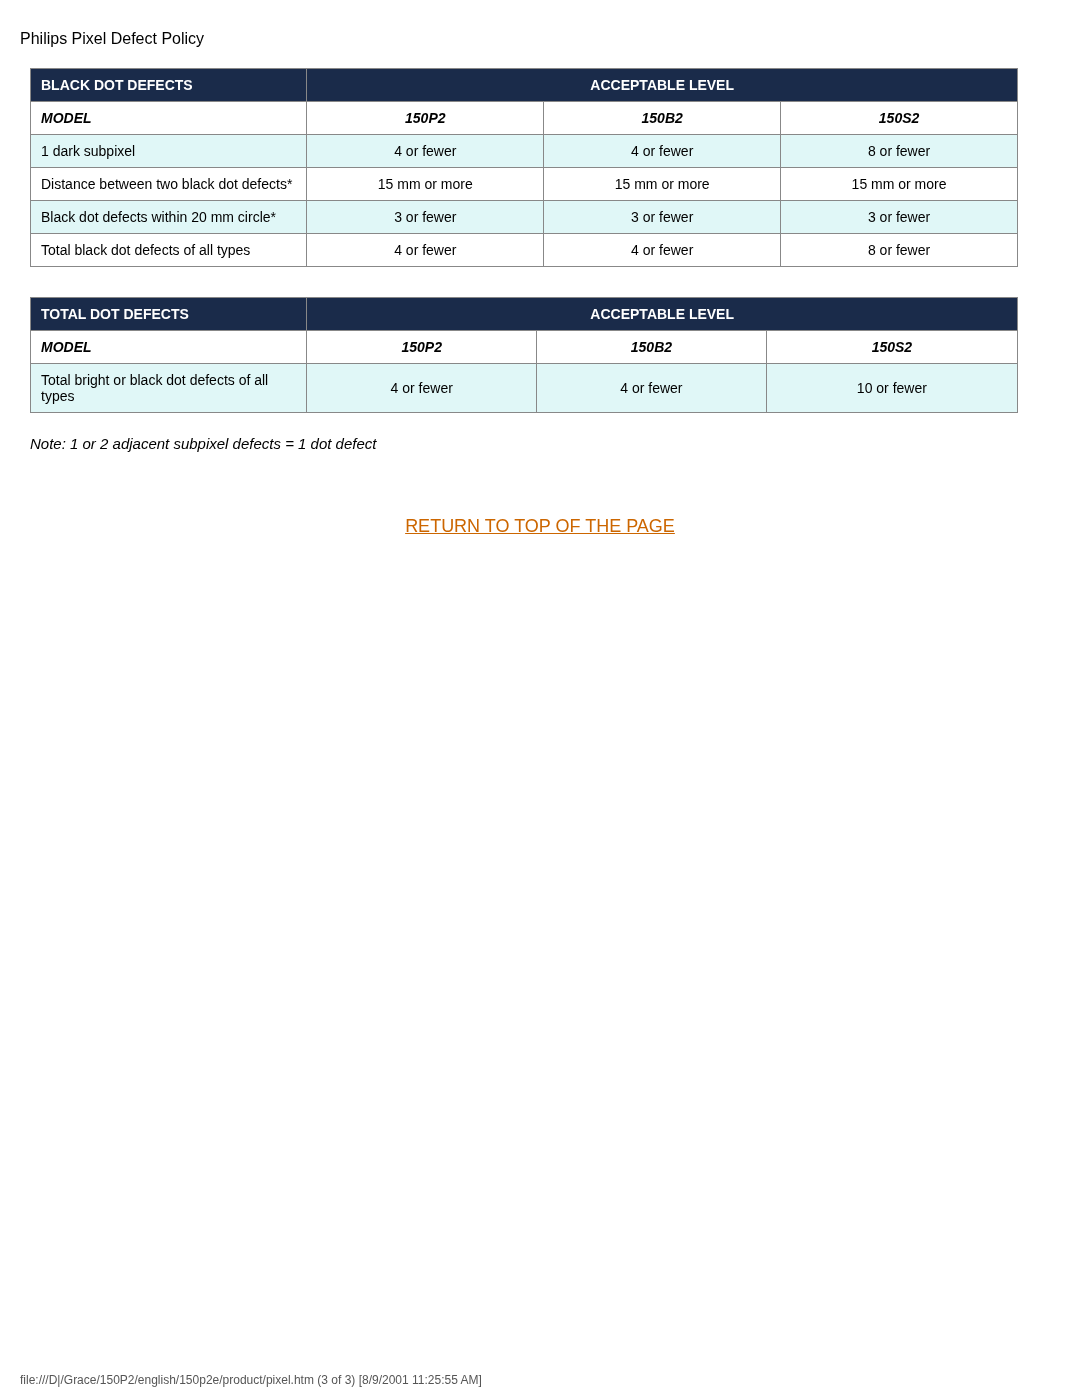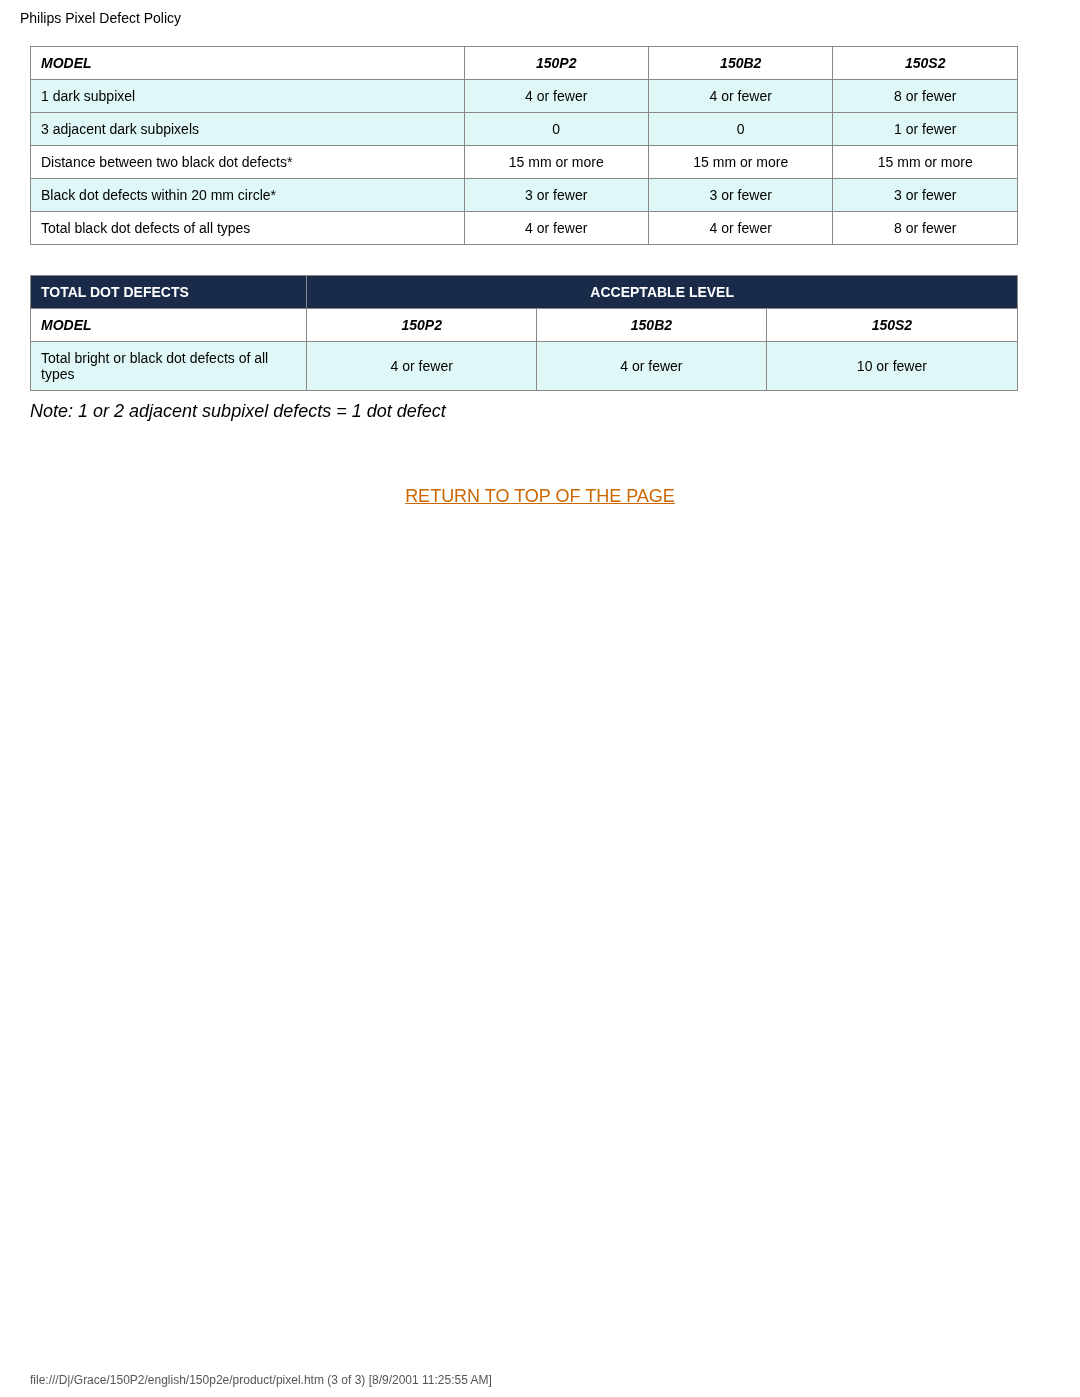--- a/index.html
+++ b/index.html
@@ -12,23 +12,24 @@
       font-family: Arial, sans-serif;
       font-size: 14px;
       background: #ffffff;
       color: #000000;
       padding: 10px 20px;
       width: 1080px;
       min-height: 1397px;
     }
 
     .page-header {
-      font-size: 14px;
+      font-size: 16px;
       margin-bottom: 20px;
       color: #000;
+      margin-top: 20px;
     }
 
     .section {
       margin-bottom: 30px;
     }
 
     table {
       border-collapse: collapse;
       width: 95%;
       margin-left: 10px;
@@ -74,22 +75,22 @@
     .data-row.cyan td {
       background-color: #e0f7f7;
     }
 
     .data-row.cyan td:first-child {
       background-color: #e0f7f7;
     }
 
     .note {
       font-style: italic;
-      font-size: 18px;
-      margin-top: 10px;
+      font-size: 15px;
+      margin-top: 22px;
       margin-left: 10px;
       color: #000;
     }
 
     .return-link {
       display: block;
       text-align: center;
       margin-top: 64px;
       color: #cc6600;
       text-decoration: underline;
@@ -97,54 +98,52 @@
     }
 
     .page-footer {
       position: fixed;
       bottom: 10px;
       left: 0;
       width: 100%;
       font-size: 12px;
       color: #555;
       text-align: left;
-      padding-left: 30px;
+      padding-left: 20px;
     }
 
     .col-defect { width: 28%; }
   </style>
 </head>
 <body>
 
 <div class="page-header">
   <span>Philips Pixel Defect Policy</span>
 </div>
 
 <div class="section">
   <table>
     <thead>
+      <tr class="header-row">
+        <td class="col-defect">BLACK DOT DEFECTS</td>
+        <td colspan="3">ACCEPTABLE LEVEL</td>
+      </tr>
       <tr class="model-row">
         <td>MODEL</td>
         <td>150P2</td>
         <td>150B2</td>
         <td>150S2</td>
       </tr>
     </thead>
     <tbody>
       <tr class="data-row cyan">
         <td>1 dark subpixel</td>
         <td>4 or fewer</td>
         <td>4 or fewer</td>
         <td>8 or fewer</td>
-      </tr>
-      <tr class="data-row cyan">
-        <td>3 adjacent dark subpixels</td>
-        <td>0</td>
-        <td>0</td>
-        <td>1 or fewer</td>
       </tr>
       <tr class="data-row">
         <td>Distance between two black dot defects*</td>
         <td>15 mm or more</td>
         <td>15 mm or more</td>
         <td>15 mm or more</td>
       </tr>
       <tr class="data-row cyan">
         <td>Black dot defects within 20 mm circle*</td>
         <td>3 or fewer</td>

